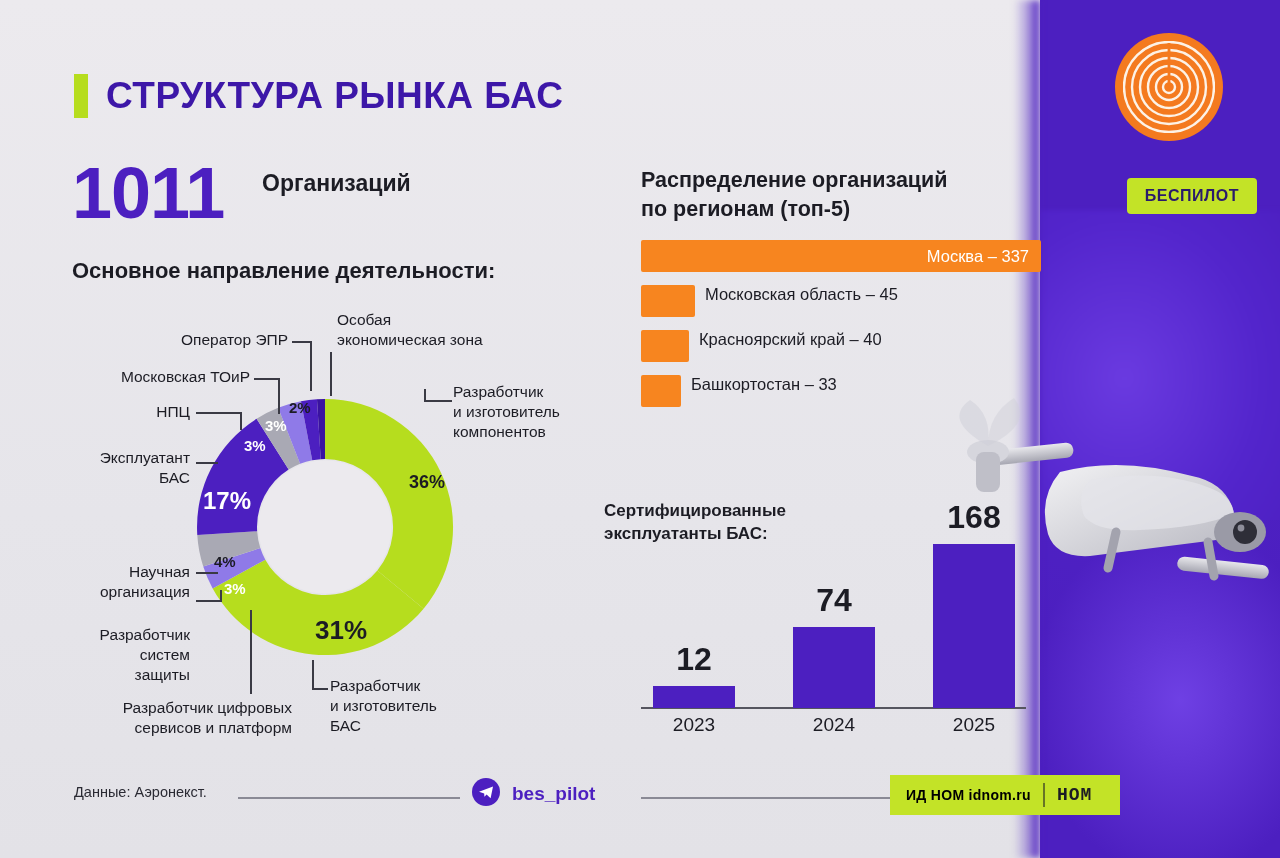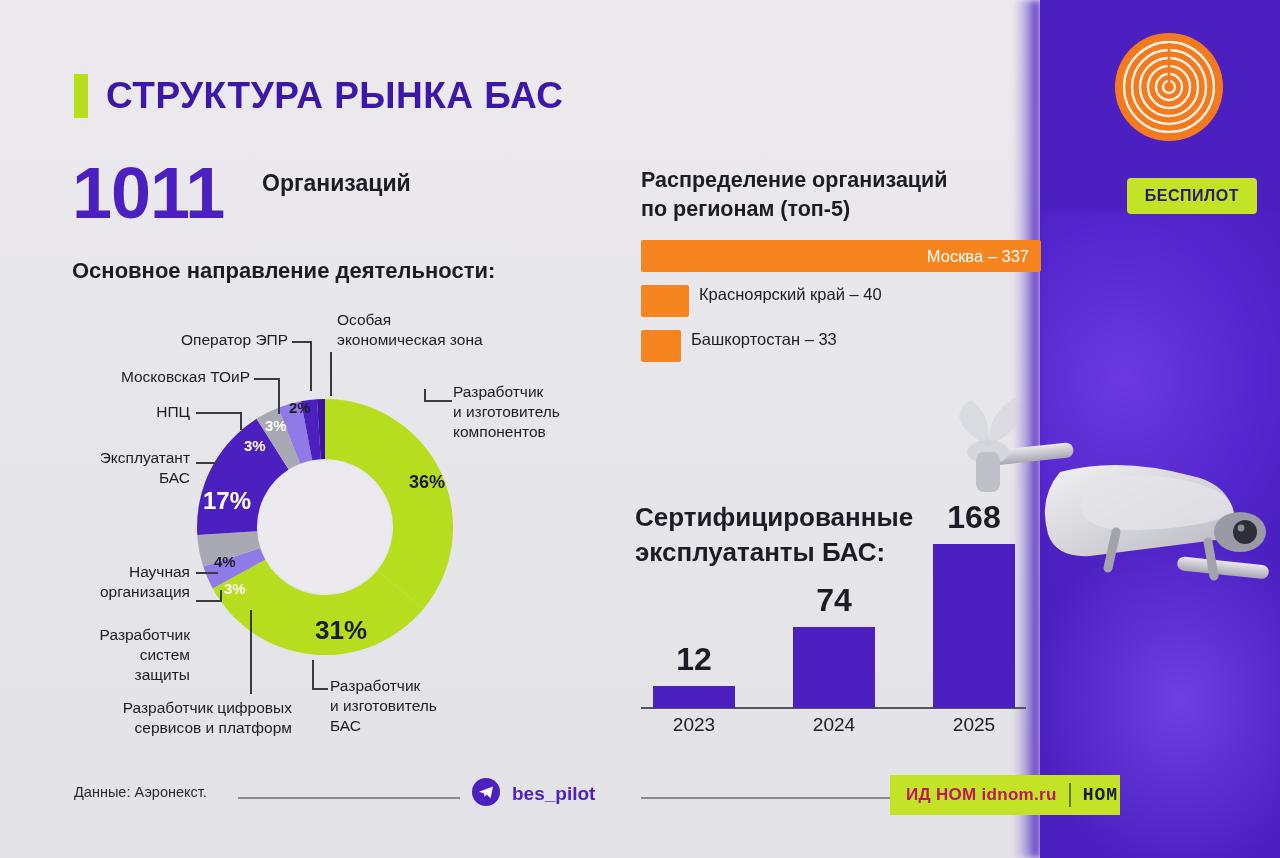--- a/index.html
+++ b/index.html
@@ -98,40 +98,40 @@
   .lead { position: absolute; background: #3a3a44; }
 
   
   .section-title-r1 { position: absolute; left: 641px; top: 166px; font-size: 21.5px; font-weight: bold; color:#1c1c24; line-height:1.35; }
   .regions { position: absolute; left: 641px; top: 240px; width: 420px; }
   .region-row { position: relative; height: 36px; margin-bottom: 9px; display:flex; align-items:flex-start; }
   .region-bar { background: #f7851f; height: 32px; border-radius: 2px; position: relative; display:flex; align-items:center; }
   .region-label { font-size: 16.5px; color: #1c1c24; margin-left: 10px; white-space: nowrap; }
   .region-label.inside { position: absolute; right: 12px; margin: 0; color: #ffffff; }
 
-  .section-title-r2 { position: absolute; left: 635px; top: 500px; font-size: 26px; font-weight: bold; color:#1c1c24; line-height:1.35; }
+  .section-title-r2 { position: absolute; left: 604px; top: 500px; font-size: 17px; font-weight: bold; color:#1c1c24; line-height:1.35; }
 
   .bars { position: absolute; left: 641px; top: 545px; width: 400px; height: 185px; }
   .bar-col { position: absolute; bottom: 22px; width: 82px; background: #4c1fc0; }
   .bar-val { position: absolute; width: 82px; text-align: center; font-size: 32px; font-weight: bold; color: #1c1c24; }
   .bar-axis { position: absolute; left: 0; bottom: 21px; width: 385px; height: 2px; background: #55555f; }
   .bar-year { position: absolute; bottom: -6px; width: 82px; text-align: center; font-size: 19px; color: #1c1c24; }
 
   
   .footer-note { position: absolute; left: 74px; top: 784px; font-size: 14.5px; color: #2a2a33; }
   .footer-rule { position: absolute; left: 238px; top: 797px; width: 222px; height: 1.5px; background: #8a8a95; }
   .tg { position: absolute; left: 472px; top: 778px; display: flex; align-items: center; gap: 12px; }
   .tg-name { font-size: 19px; font-weight: bold; color: #4c1fc0; }
   .footer-rule2 { position: absolute; left: 641px; top: 797px; width: 250px; height: 1.5px; background: #8a8a95; }
   .nom-badge {
     position: absolute; left: 890px; top: 775px;
     width: 230px; height: 40px; background: #c3e327;
     display: flex; align-items: center; gap: 12px; padding-left: 16px;
   }
-  .nom-badge .t1 { font-size: 17px; font-weight: bold; color: #be185d; letter-spacing:.3px; }
+  .nom-badge .t1 { font-size: 14px; font-weight: bold; color: #000000; letter-spacing:.3px; }
   .nom-sep { width: 2px; height: 24px; background: #1c1c24; opacity:.55; }
   .nom-badge .t2 { font-size: 18px; font-weight: bold; color: #1c1c24; letter-spacing: 1px; font-family: Liberation Mono, monospace; }
 </style>
 </head>
 <body>
 
 <div class="page">
 
   <div class="right-panel">
     <div class="glow1"></div>
@@ -280,20 +280,24 @@
   <div class="section-title-r1" style="white-space:pre-line;">Распределение организаций
 по регионам (топ-5)</div>
 
   <div class="regions">
     <div class="region-row">
       <div class="region-bar" style="width:400px;">
         <span class="region-label inside">Москва – 337</span>
       </div>
     </div>
     <div class="region-row">
+      <div class="region-bar" style="width:54px;"></div>
+      <span class="region-label">Московская область – 45</span>
+    </div>
+    <div class="region-row">
       <div class="region-bar" style="width:48px;"></div>
       <span class="region-label">Красноярский край – 40</span>
     </div>
     <div class="region-row">
       <div class="region-bar" style="width:40px;"></div>
       <span class="region-label">Башкортостан – 33</span>
     </div>
   </div>
 
   <div class="section-title-r2" style="white-space:pre-line;">Сертифицированные

